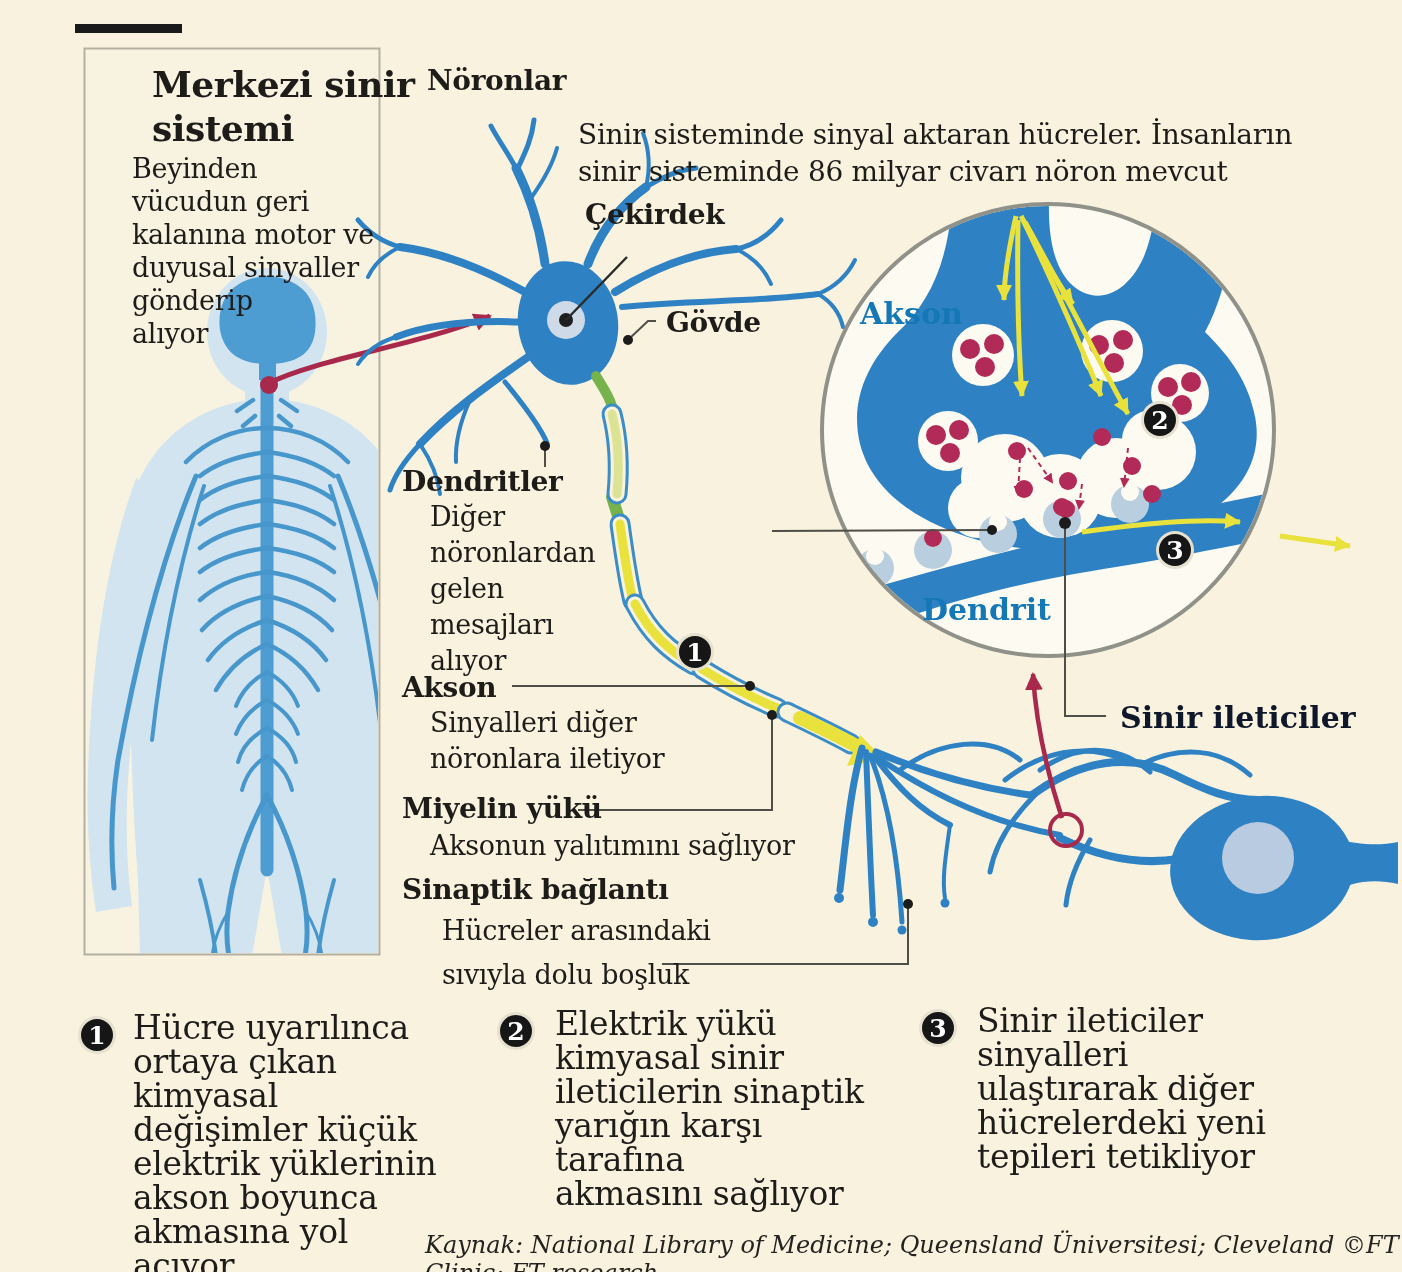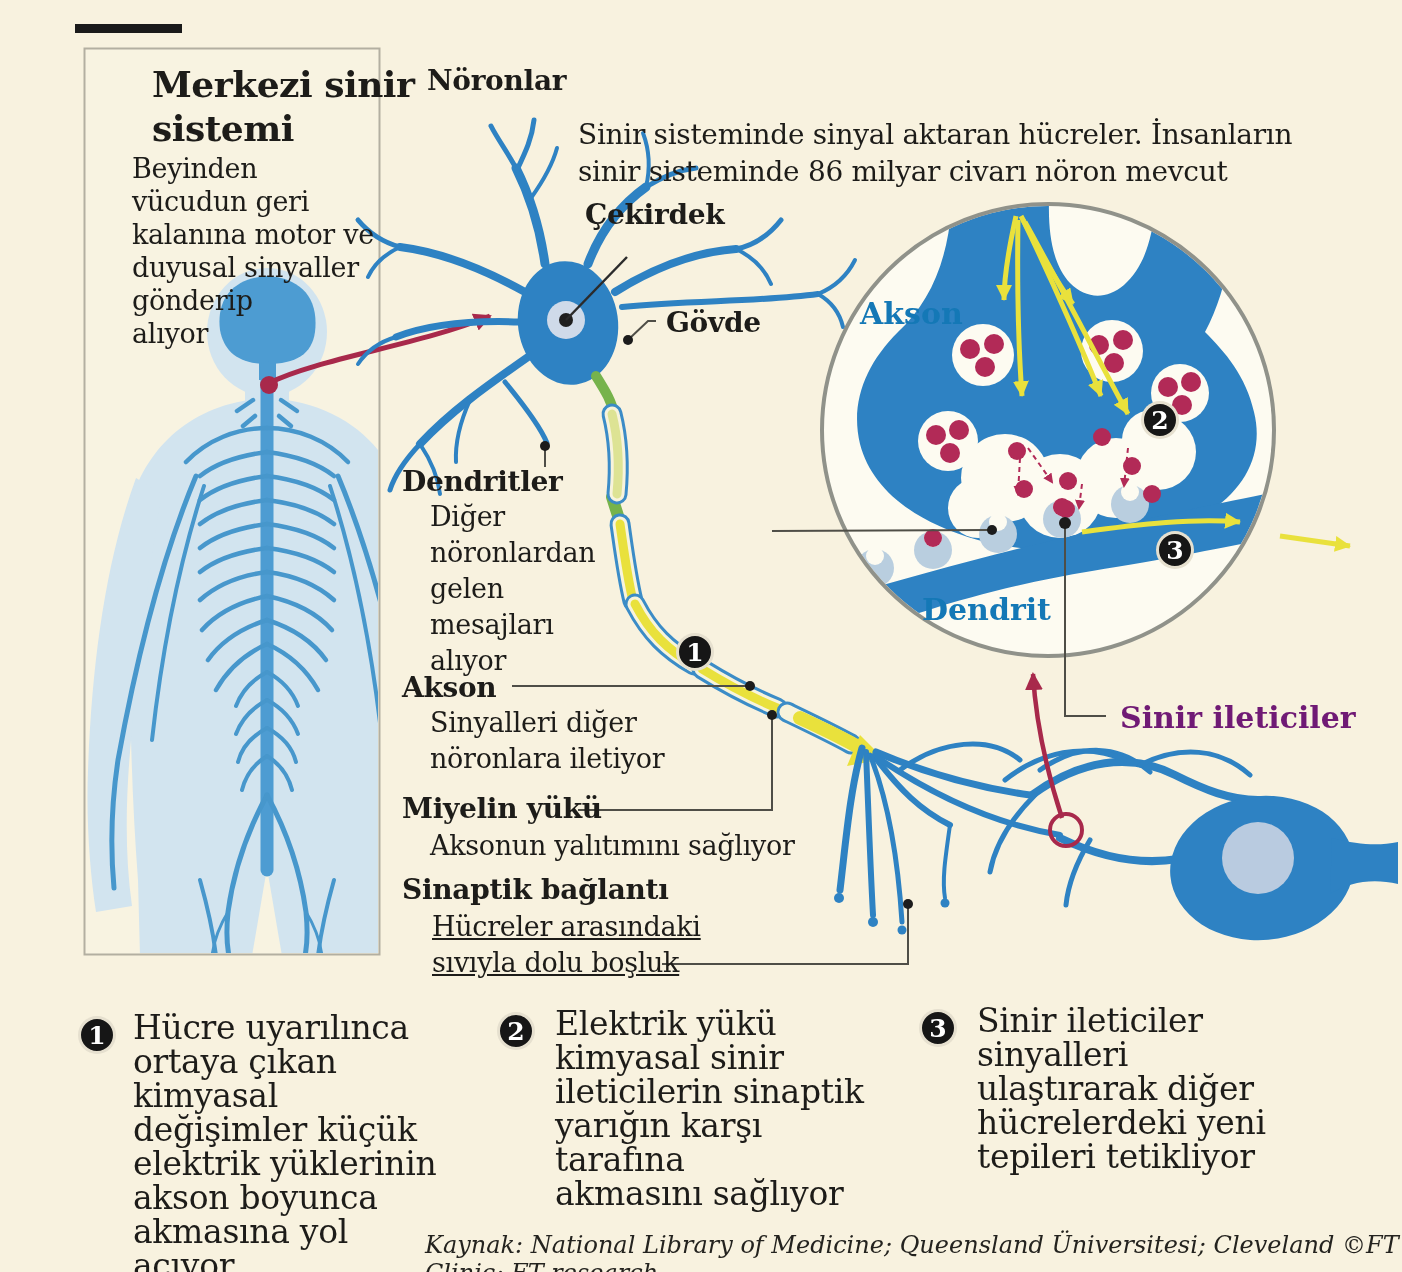--- a/index.html
+++ b/index.html
@@ -5,21 +5,21 @@
   html,body{margin:0;padding:0;}
   #canvas{position:relative;width:1402px;height:1272px;background:#f8f2df;overflow:hidden;
           font-family:"DejaVu Serif","Liberation Serif",serif;color:#1d1c19;}
   #art{position:absolute;left:0;top:0;}
   .txt{position:absolute;white-space:pre-line;}
   .h1{font-size:36px;line-height:44px;font-weight:700;letter-spacing:-0.5px;margin-left:48px;}
   .h2{font-size:28px;font-weight:700;letter-spacing:-0.3px;}
   .p{font-size:27px;line-height:35px;letter-spacing:-0.3px;margin-left:28px;}
   .lead{font-size:28px;line-height:37px;letter-spacing:-0.3px;margin-top:16px;}
   .blue-label{color:#1478b6;font-size:30px;font-weight:700;}
-  .red-label{color:#701a75;font-size:30px;font-weight:700;}
+  .red-label{color:#0f172a;font-size:30px;font-weight:700;}
   .badge{position:absolute;width:38px;height:38px;border-radius:50%;background:#161616;color:#ffffff;
          display:flex;align-items:center;justify-content:center;font-size:25px;font-weight:700;
          border:3px solid rgba(248,242,223,0.92);box-sizing:border-box;}
   .step{position:absolute;font-size:33px;line-height:34px;letter-spacing:-0.3px;white-space:pre-line;}
   .src{position:absolute;font-size:24px;font-style:italic;color:#24231f;}
 </style>
 </head>
 <body>
 
 <div id="canvas">
@@ -343,21 +343,21 @@
 alıyor</div>
 
   <div class="txt h2" style="left:402px;top:671px;">Akson</div>
   <div class="txt p" style="left:402px;top:705px;width:260px;line-height:36px;">Sinyalleri diğer
 nöronlara iletiyor</div>
 
   <div class="txt h2" style="left:402px;top:792px;">Miyelin yükü</div>
   <div class="txt h2" style="left:402px;top:873px;">Sinaptik bağlantı</div>
 
   <div class="txt p" style="left:402px;top:828px;width:400px;">Aksonun yalıtımını sağlıyor</div>
-  <div class="txt p" style="left:404px;top:909px;width:300px;line-height:36px;text-decoration:underline;">Hücreler arasındaki
+  <div class="txt p" style="left:414px;top:909px;width:300px;line-height:44px;">Hücreler arasındaki
 sıvıyla dolu boşluk</div>
 
   <div class="txt blue-label" style="left:860px;top:296px;">Akson</div>
   <div class="txt blue-label" style="left:922px;top:592px;">Dendrit</div>
   <div class="txt red-label" style="left:1120px;top:700px;">Sinir ileticiler</div>
 
   <div class="badge" style="left:676px;top:633px;">1</div>
   <div class="badge" style="left:1141px;top:401px;">2</div>
   <div class="badge" style="left:1156px;top:531px;">3</div>
 

